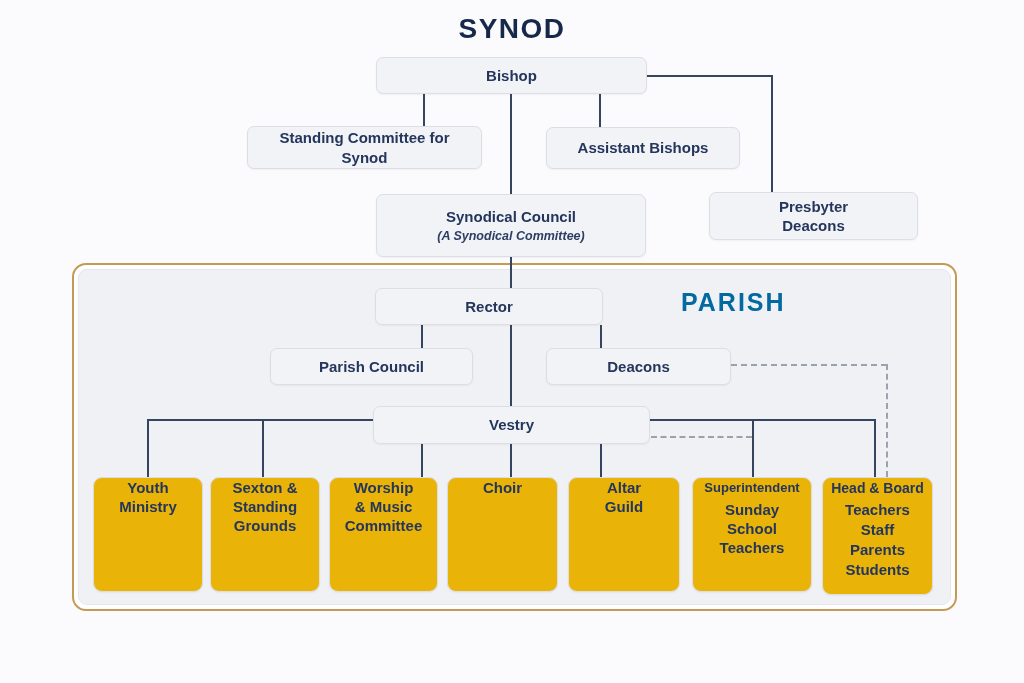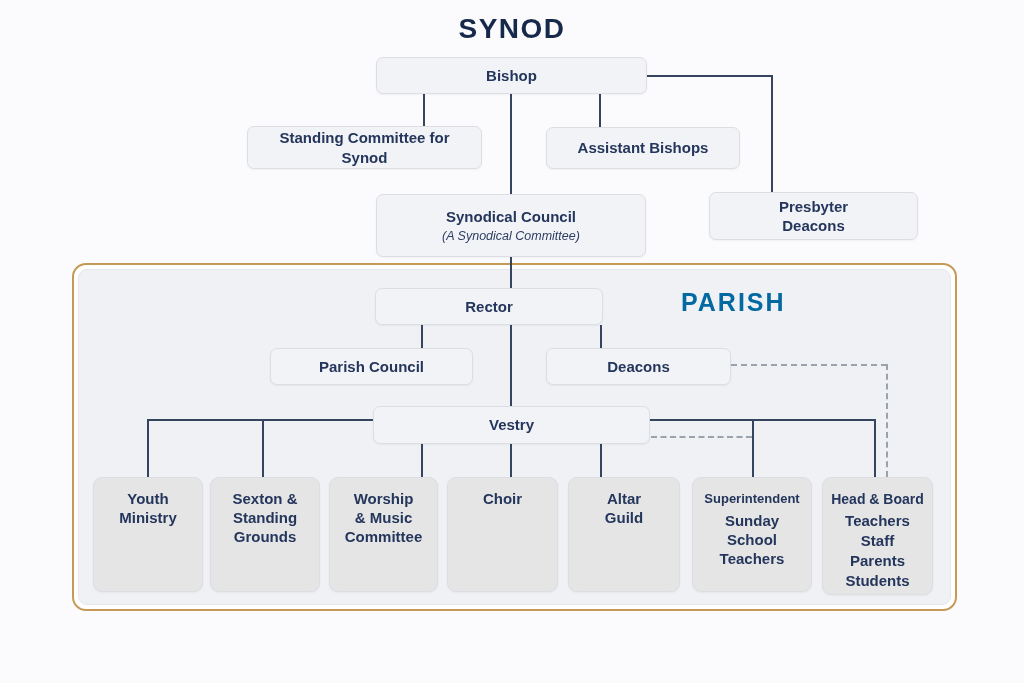--- a/index.html
+++ b/index.html
@@ -29,24 +29,24 @@
   .node {
     position:absolute; display:flex; flex-direction:column;
     align-items:center; justify-content:center;
     background:#f2f3f6; border:1px solid #dcdee4; border-radius:7px;
     color:#24365c; font-weight:bold; font-size:15px; line-height:1.3;
     text-align:center; box-shadow:0 1px 2px rgba(30,40,70,0.05);
     box-sizing:border-box; z-index:3;
   }
   .node span { display:block; }
   .leaf {
-    justify-content:flex-start; padding-top:11px;
-    background:#e5e5e5; border-radius:9px; line-height:19px;
+    justify-content:flex-start; 
+    background:#eab308; border-radius:9px; line-height:19px;
   }
-  .sub { font-style:italic; font-size:12.5px; font-weight:normal; margin-top:1px; color:#2c3e63; }
+  .sub { font-style:italic; font-size:12.5px; font-weight:bold; margin-top:1px; color:#2c3e63; }
   .small-hdr { font-size:13px; margin-bottom:3px; }
   .mid-hdr { font-size:14px; margin-bottom:2px; }
   .roomy span { line-height:20px; }
   .vline { position:absolute; width:2px; background:#35455f; z-index:2; }
   .hline { position:absolute; height:2px; background:#35455f; z-index:2; }
   .vdash { position:absolute; width:0; border-left:2px dashed #9aa2ae; z-index:2; }
   .hdash { position:absolute; height:0; border-top:2px dashed #9aa2ae; z-index:2; }
 </style>
 </head>
 <body>

